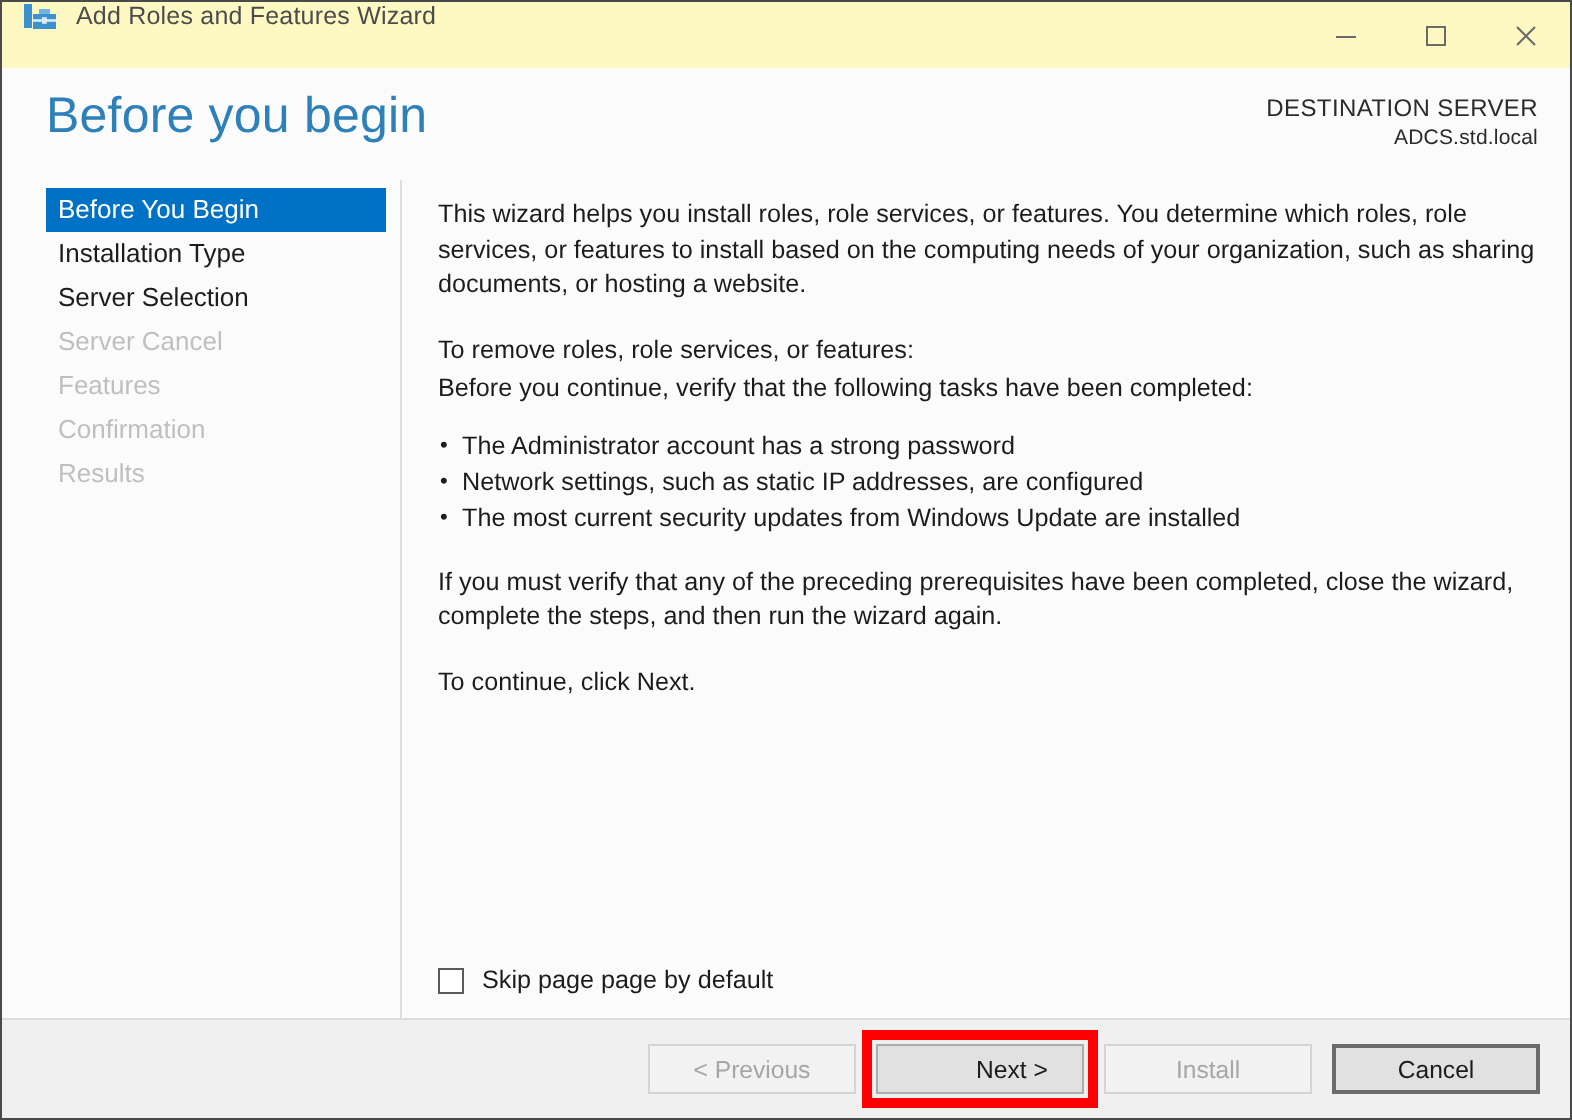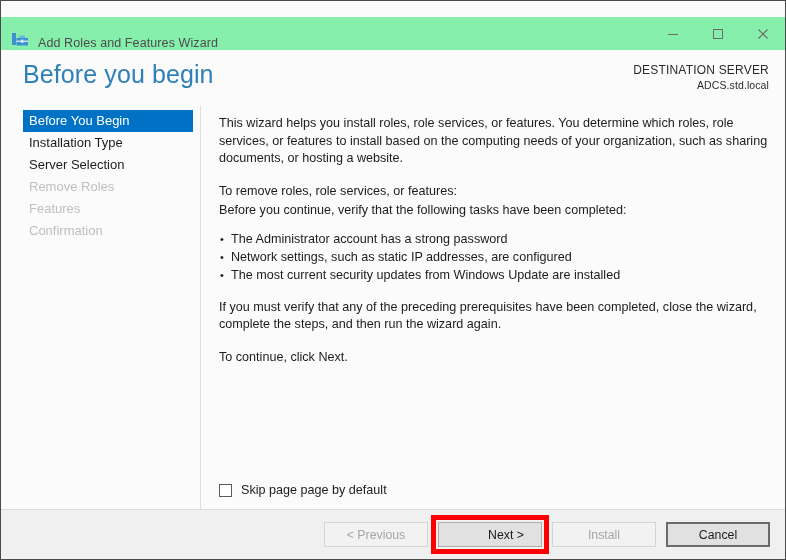--- a/index.html
+++ b/index.html
@@ -23,24 +23,23 @@
     background: #fbfbfb;
     display: flex;
     flex-direction: column;
   }
 
   
   .titlebar {
     height: 33px;
     min-height: 33px;
     display: flex;
-    align-items: flex-end;
-    background: #86efac;
-    position: relative;
-    margin-top: 16px;
+    align-items: flex-start;
+    background: #fef9c3;
+    position: relative;
   }
   .titlebar-icon {
     width: 18px;
     height: 18px;
     margin-left: 10px;
     margin-right: 9px;
     flex: 0 0 auto;
     position: relative;
   }
   .titlebar-text {
@@ -310,23 +309,24 @@
       <span class="dest-value">ADCS.std.local</span>
     </div>
   </div>
 
   <div class="body-area">
 
     <div class="sidebar">
       <div class="nav-item selected">Before You Begin</div>
       <div class="nav-item">Installation Type</div>
       <div class="nav-item">Server Selection</div>
-      <div class="nav-item disabled">Remove Roles</div>
+      <div class="nav-item disabled">Server Cancel</div>
       <div class="nav-item disabled">Features</div>
       <div class="nav-item disabled">Confirmation</div>
+      <div class="nav-item disabled">Results</div>
     </div>
 
     <div class="content">
       <p class="para">This wizard helps you install roles, role services, or features. You determine which roles, role services, or features to install based on the computing needs of your organization, such as sharing documents, or hosting a website.</p>
 
       <p class="para tight">To remove roles, role services, or features:</p>
 
       <p class="para tight" style="margin-bottom:10px;">Before you continue, verify that the following tasks have been completed:</p>
 
       <ul class="bullets">

